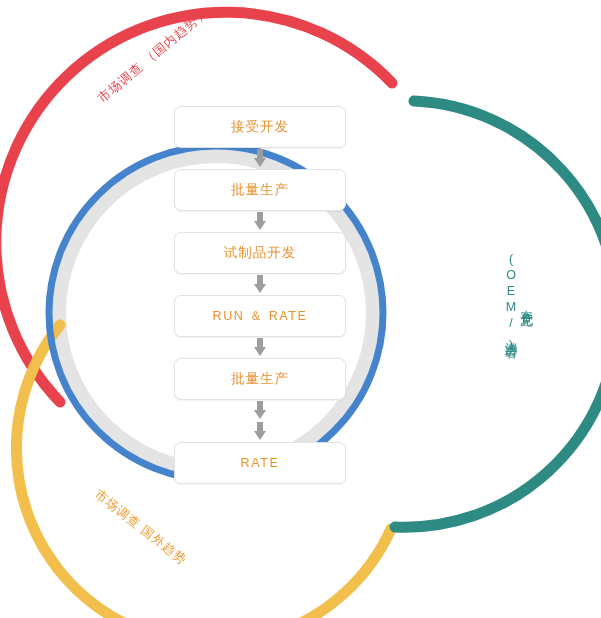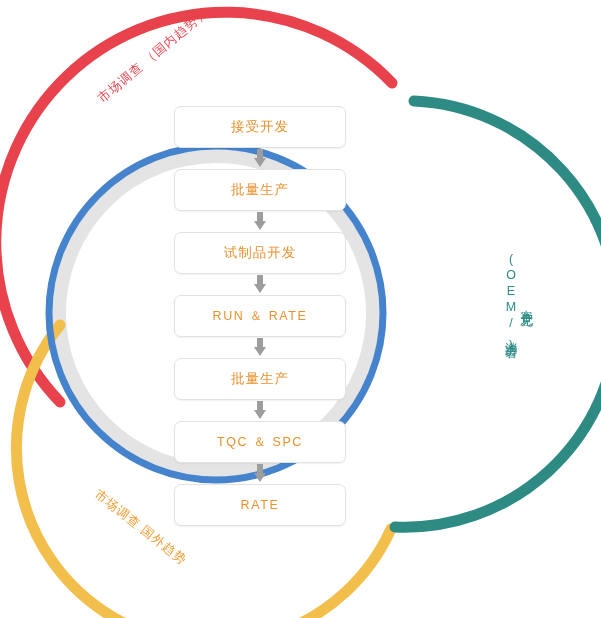--- a/index.html
+++ b/index.html
@@ -184,23 +184,20 @@
     </div>
 
     <div class="flow-box">
       <span class="flow-label">批量生产</span>
     </div>
     <div class="arrow">
       <span class="stem"></span>
         <span class="head"></span>
     </div>
 
-    <div class="flow-box">
-      <span class="flow-label latin">TQC ＆ SPC</span>
-    </div>
     <div class="arrow">
       <span class="stem"></span>
         <span class="head"></span>
     </div>
 
     <div class="flow-box">
       <span class="flow-label latin">RATE</span>
     </div>
 
   </div>

